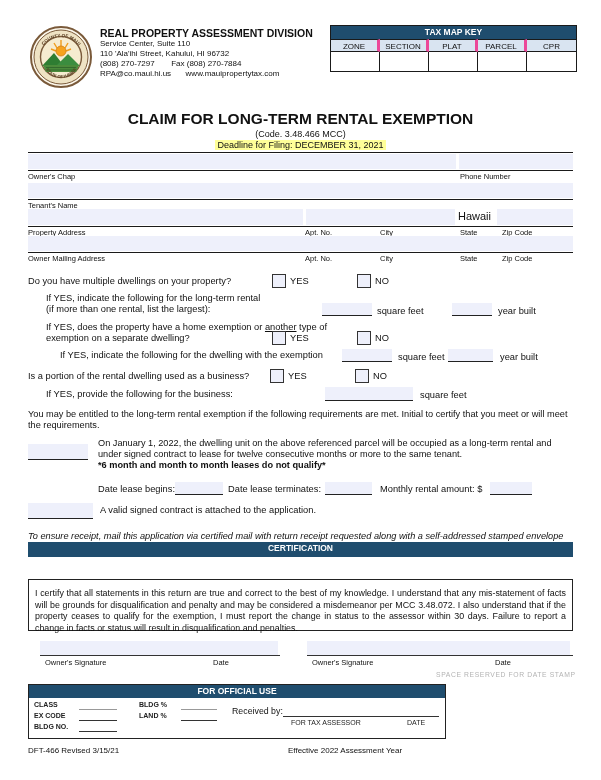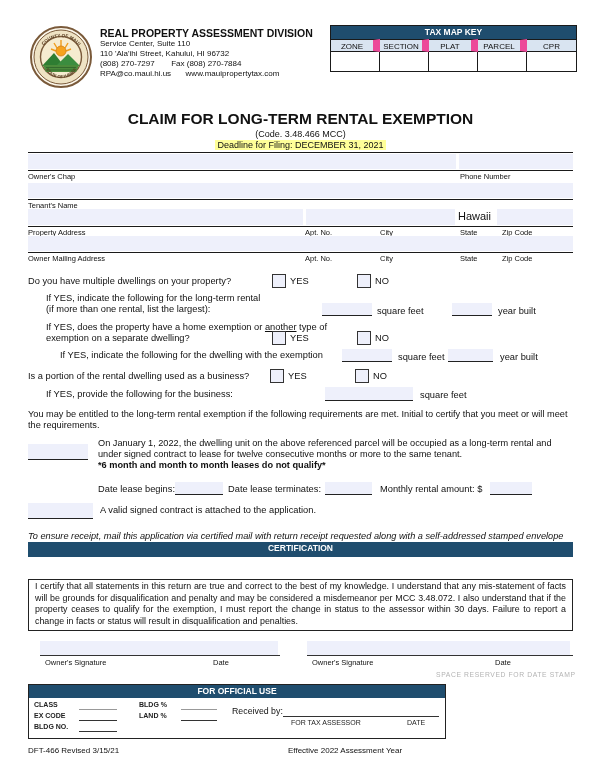--- a/index.html
+++ b/index.html
@@ -12,29 +12,29 @@
   .q{position:absolute;font-size:9.3px;white-space:nowrap;}
   .cb{position:absolute;width:12px;height:12px;border:1px solid #333;background:#eef0fb;}
   .inp{position:absolute;background:#eef0fb;border-bottom:1px solid #222;}
   .ul-dark{position:absolute;height:0;border-top:1px solid #333;}
   .ul-gray{position:absolute;height:0;border-top:1px solid #999;}
   .navybar{background:#1f4d6e;color:#fff;font-weight:bold;text-align:center;}
   .hdr-small{font-size:8px;line-height:10px;white-space:nowrap;}
   .tmk{position:absolute;left:330px;top:25px;width:245px;border:1.6px solid #1a1a1a;}
   .tmk-title{height:13px;font-size:8.5px;line-height:13px;}
   .tmk-row{display:flex;}
-  .tmk-cell{width:49px;box-sizing:border-box;border-right:7px solid #ec4899;
+  .tmk-cell{width:49px;box-sizing:border-box;border-right:3px solid #ec4899;
             background:#d9e4f1;font-size:8px;text-align:center;height:13px;line-height:13px;
             border-top:1px solid #1a1a1a;border-bottom:1px solid #1a1a1a;}
   .tmk-cell:last-child{border-right:none;}
   .tmk-empty{width:49px;height:19px;box-sizing:border-box;border-right:1px solid #1a1a1a;background:#fff;}
   .tmk-empty:last-child{border-right:none;}
   .para{position:absolute;font-size:9.2px;line-height:11px;}
   .cert-box{position:absolute;border:1.2px solid #222;box-sizing:border-box;
-            font-size:8.9px;line-height:11.6px;text-align:justify;padding:1px 6px 2px 6px;}
+            font-size:8.9px;line-height:11.6px;text-align:justify;padding:8px 6px 2px 6px;}
   .sig-line{position:absolute;height:0;border-top:1.4px solid #333;}
   .ou-lbl{position:absolute;font-size:7px;font-weight:bold;color:#222;white-space:nowrap;}
   .gray-note{color:#b3b3b3;letter-spacing:0.6px;font-size:6.8px;}
 </style>
 </head>
 <body>
 
 <div class="page">
 
   <div class="abs" style="left:30px;top:26px;width:62px;height:62px;">

